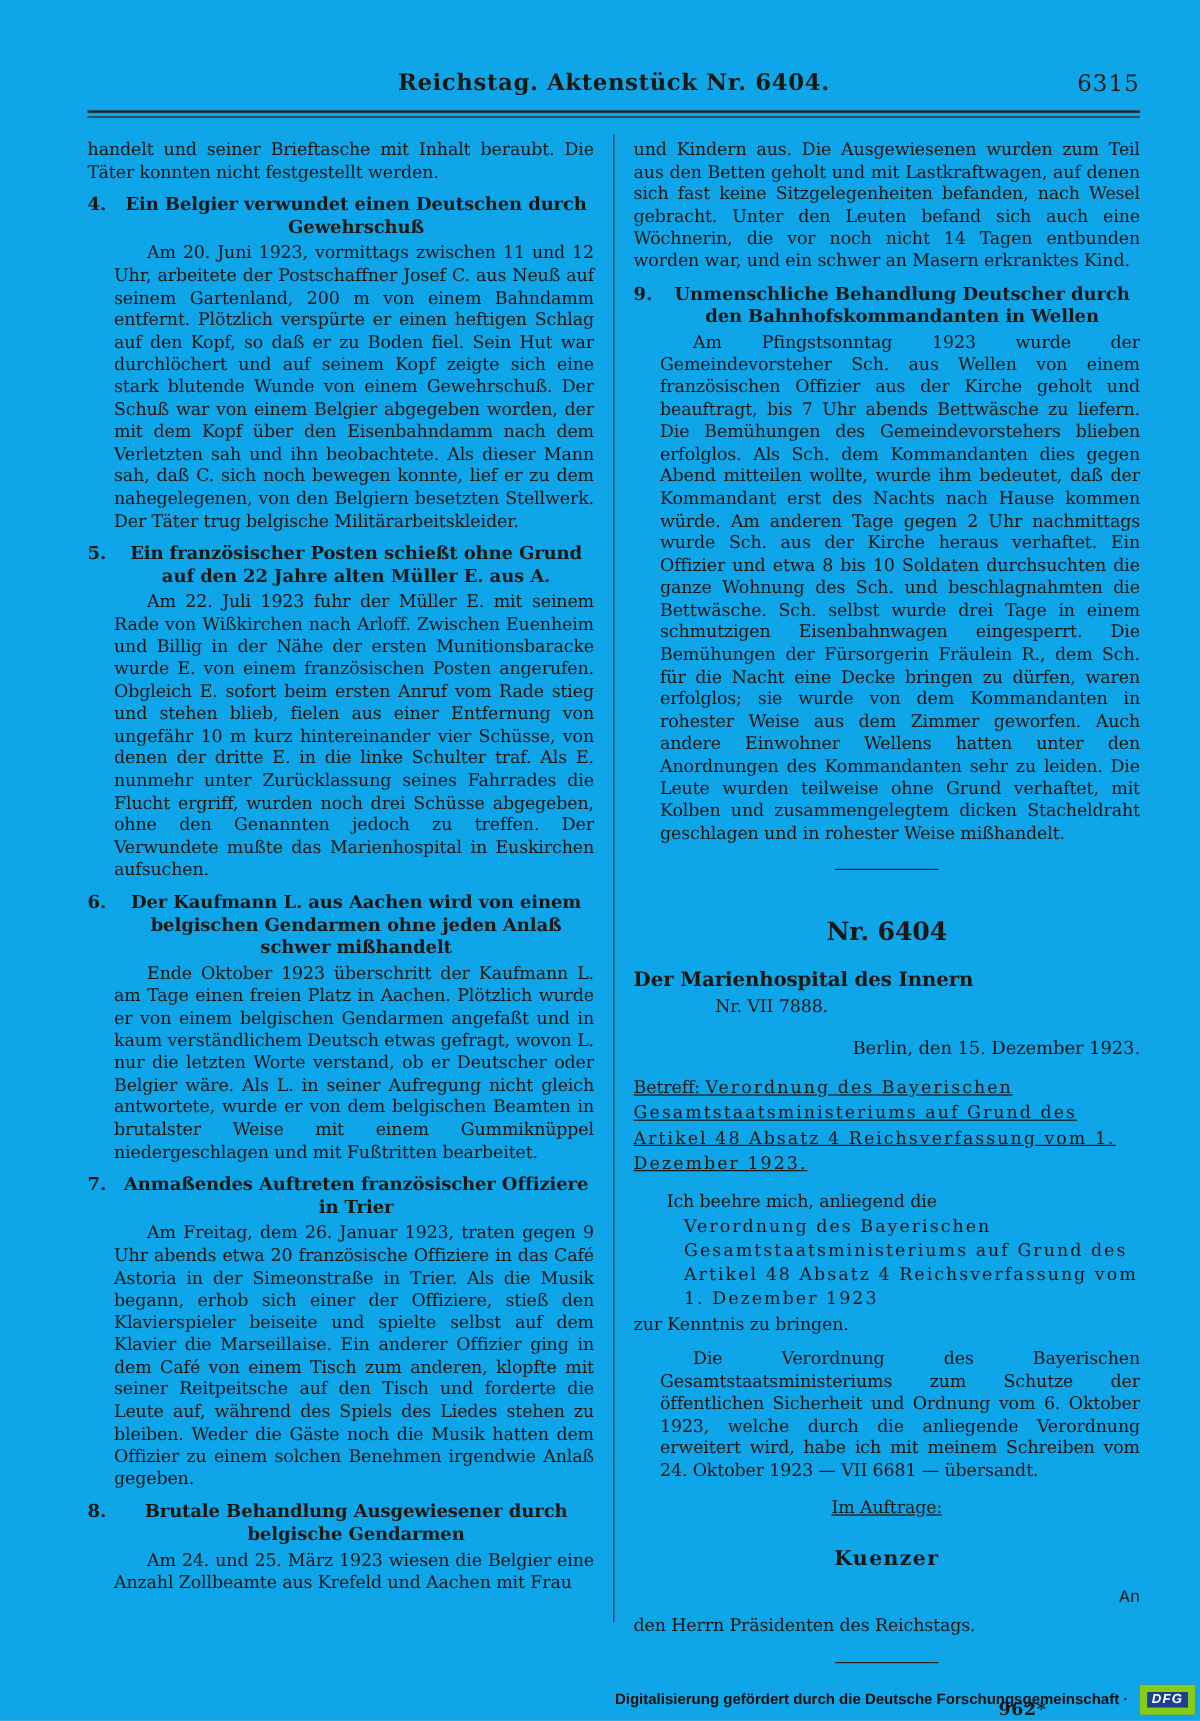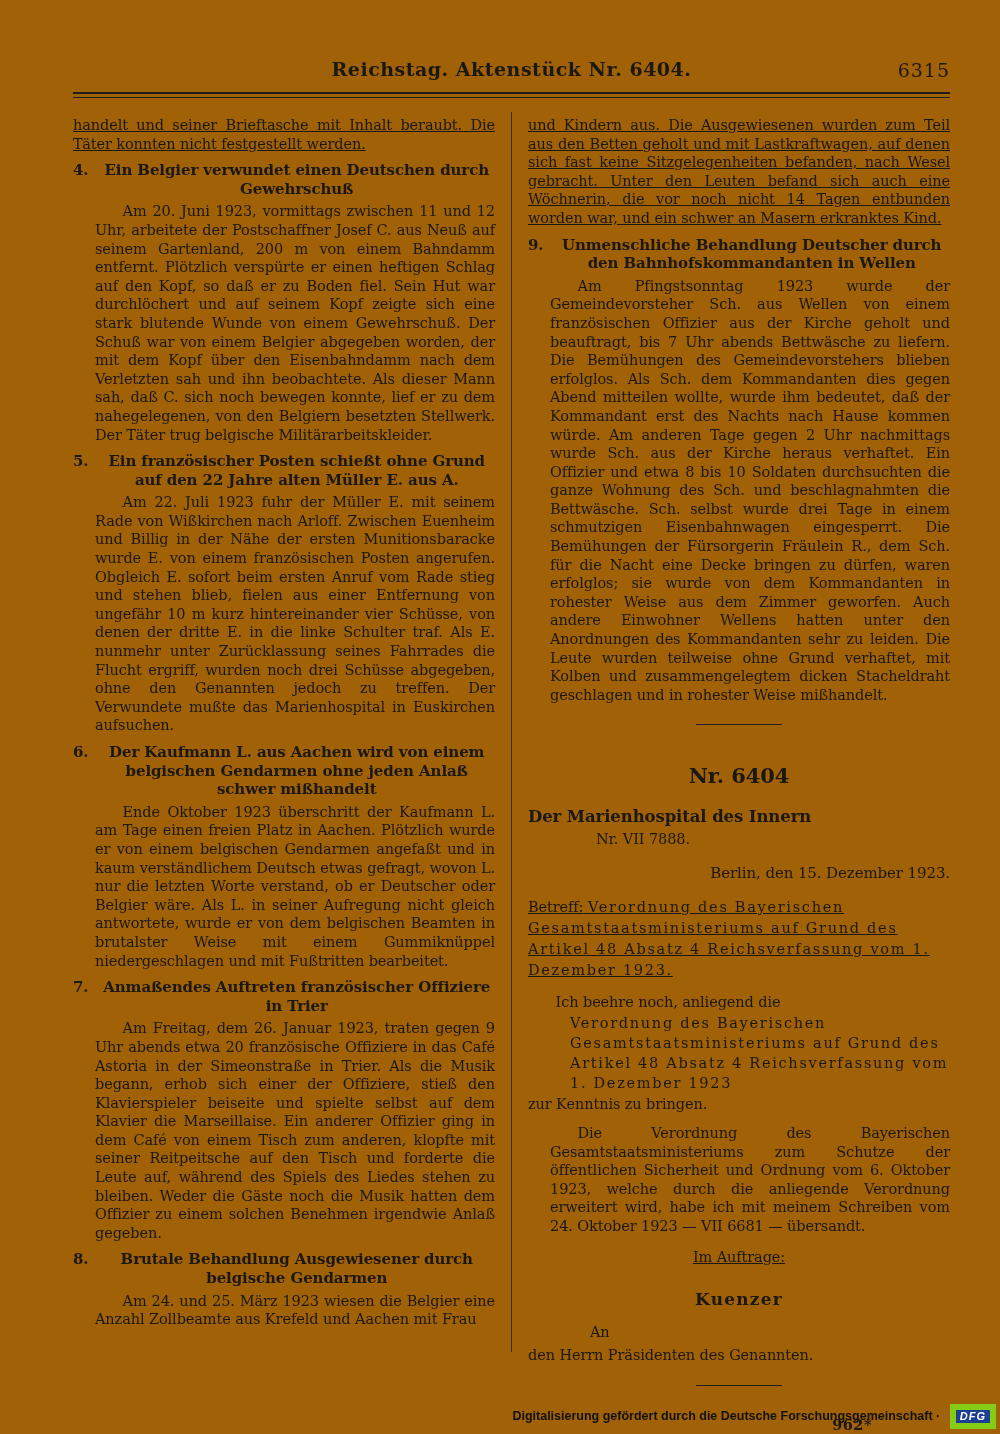--- a/index.html
+++ b/index.html
@@ -1,18 +1,18 @@
 <!DOCTYPE html>
 <html><head>
 <meta charset="utf-8">
 <style>
   html,body{margin:0;padding:0;}
   body{width:1000px;height:1434px;overflow:hidden;background:#e9e9e6;}
   .page{
-    position:relative;width:1000px;height:1434px;background:#a16207;
+    position:relative;width:1000px;height:1434px;background:#0ea5e9;
     font-family:"DejaVu Serif","Liberation Serif",serif;color:#1b1712;
     overflow:hidden;
   }
   
   .running-head{position:absolute;top:58px;left:73px;width:877px;height:34px;}
   .running-title{
     position:absolute;left:0;right:0;text-align:center;
     font-size:19px;font-weight:bold;letter-spacing:.5px;
   }
   .page-number{
@@ -29,41 +29,41 @@
     letter-spacing:-.1px;
   }
   .col-left{left:73px;}
   .col-right{left:528px;}
   .col-divider{
     position:absolute;left:511px;top:112px;width:1px;height:1240px;
     background:#35302a;
   }
   p{margin:0;}
   .para{text-indent:1.9em;margin-left:22px;}
-  .cont{text-indent:0;text-decoration:underline;}
+  .cont{text-indent:0;}
   .sec-head{
     display:flex;font-weight:bold;font-size:15px;line-height:18.6px;
     margin:8px 0 4px 0;text-align:center;
   }
   .sec-num{flex:0 0 auto;margin-right:10px;text-align:left;}
   .sec-title{flex:1 1 auto;text-align:center;}
   
   .mini-rule{width:86px;border:0;border-top:1.6px solid #241f1a;margin:20px auto 0 auto;}
   .nr-heading{text-align:center;font-size:21px;font-weight:bold;margin:42px 0 22px 0;text-indent:0;}
   .sender{font-weight:bold;font-size:16.5px;text-indent:0;text-align:left;}
   .reference{margin:3px 0 0 68px;text-indent:0;text-align:left;font-size:14.5px;}
   .dateline{text-align:right;margin:16px 0 14px 0;text-indent:0;font-size:15px;}
   .betreff{text-indent:0;text-align:left;line-height:21px;text-decoration:underline;}
   .sperr{letter-spacing:1.7px;}
   .body-intro{text-indent:1.9em;margin-top:12px;text-align:left;}
   .quote{margin:2px 0 2px 42px;text-align:left;text-indent:0;line-height:20px;}
   .body-close{text-indent:0;text-align:left;margin-top:2px;}
   .sig-intro{text-align:center;text-indent:0;margin-top:12px;text-decoration:underline;}
   .sig-name{text-align:center;text-indent:0;font-weight:bold;font-size:17px;letter-spacing:1.2px;margin-top:24px;}
-  .an{margin:14px 0 0 62px;text-indent:0;text-align:left;}
+  .an{margin:14px 0 0 62px;text-indent:0;text-align:right;font-family:Liberation Mono, monospace;}
   .addressee{margin-top:5px;text-indent:0;text-align:left;}
   .printer-mark{text-align:right;padding-right:78px;font-weight:bold;margin-top:30px;letter-spacing:.5px;}
   
   .scan-footer{
     position:absolute;bottom:5px;left:0;width:996px;text-align:right;
     font-family:"Liberation Sans","DejaVu Sans",sans-serif;
     font-size:12.5px;font-weight:bold;color:#111;
   }
   .dfg-logo{
     display:inline-block;background:#1d3f92;color:#ffffff;
@@ -137,31 +137,31 @@
 
     <p class="sender">Der Marienhospital des Innern</p>
     <p class="reference">Nr. VII 7888.</p>
     <p class="dateline">Berlin, den 15. Dezember 1923.</p>
 
     <p class="betreff">
       <span>Betreff:</span>
       <span class="sperr">Verordnung des Bayerischen Gesamtstaatsministeriums auf Grund des Artikel 48 Absatz 4 Reichsverfassung vom 1. Dezember 1923.</span>
     </p>
 
-    <p class="body-intro">Ich beehre noch, anliegend die</p>
+    <p class="body-intro">Ich beehre mich, anliegend die</p>
     <p class="quote sperr">Verordnung des Bayerischen Gesamtstaatsministeriums auf Grund des Artikel 48 Absatz 4 Reichsverfassung vom 1. Dezember 1923</p>
     <p class="body-close">zur Kenntnis zu bringen.</p>
 
     <p class="para" style="margin-top:10px;">Die Verordnung des Bayerischen Gesamtstaatsministeriums zum Schutze der öffentlichen Sicherheit und Ordnung vom 6. Oktober 1923, welche durch die anliegende Verordnung erweitert wird, habe ich mit meinem Schreiben vom 24. Oktober 1923 — VII 6681 — übersandt.</p>
 
     <p class="sig-intro">Im Auftrage:</p>
     <p class="sig-name">Kuenzer</p>
 
     <p class="an">An</p>
-    <p class="addressee">den Herrn Präsidenten des Genannten.</p>
+    <p class="addressee">den Herrn Präsidenten des Reichstags.</p>
 
     <hr class="mini-rule">
 
     <p class="printer-mark">962*</p>
 
   </div>
 
   <div class="scan-footer">
     <span>Digitalisierung gefördert durch die Deutsche Forschungsgemeinschaft ·</span>
     <span class="dfg-logo">DFG</span>

